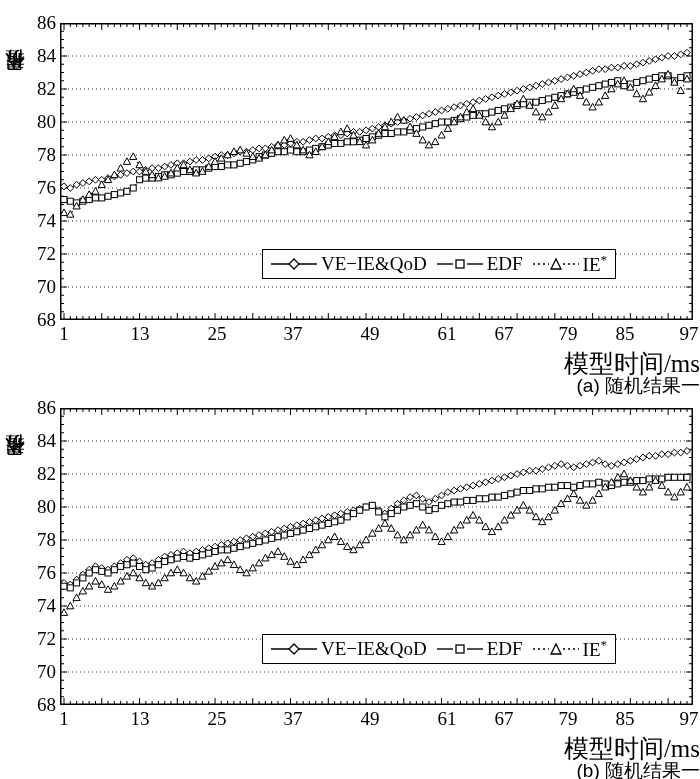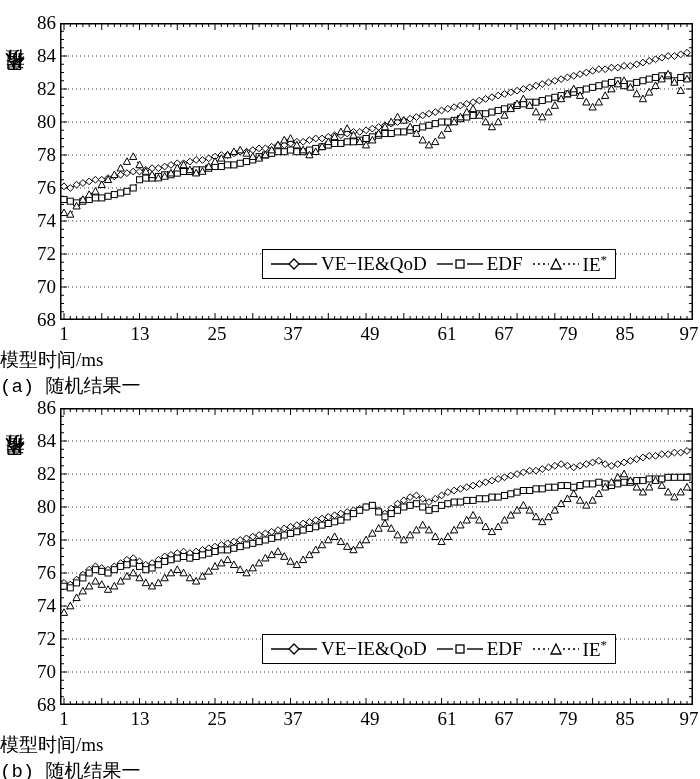--- a/index.html
+++ b/index.html
@@ -28,30 +28,30 @@
     position:absolute;
     top:0;
     font-size:19px;
     text-align:center;
     transform:translateX(-50%);
     font-family:"Liberation Serif", serif;
   }
   .xlabel{
     position:absolute;
     width:100%;
-    text-align:left;
-    font-size:19px;
+    text-align:right;
+    font-size:25px;
     font-family:"Liberation Serif", serif;
   }
   .caption{
     position:absolute;
     width:100%;
-    text-align:left;
+    text-align:right;
     font-size:19px;
-    font-family:Liberation Mono, monospace;
+    font-family:Liberation Sans, sans-serif;
   }
   svg{display:block;}
   .legendbox{
     position:absolute;
     border:1.5px solid #000;
     background:#fff;
     display:flex;
     align-items:center;
     gap:10px;
     padding:2px 8px;

